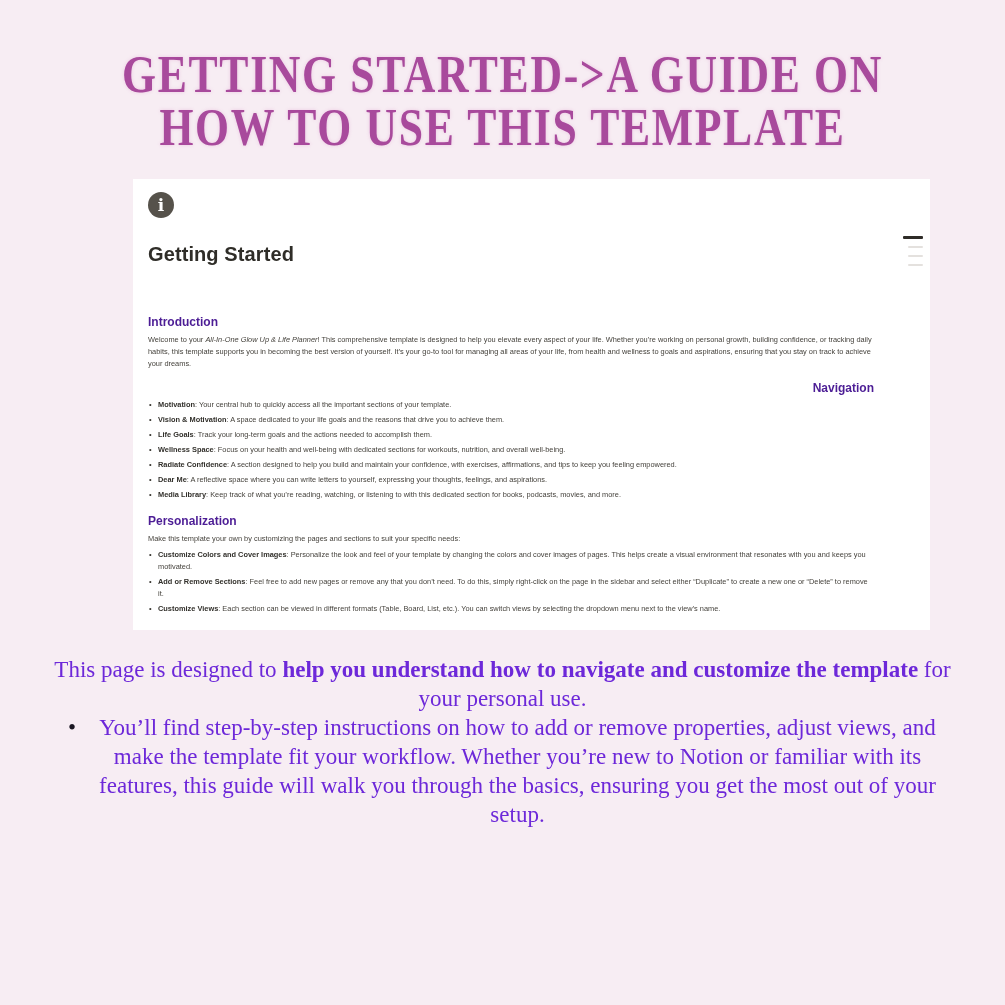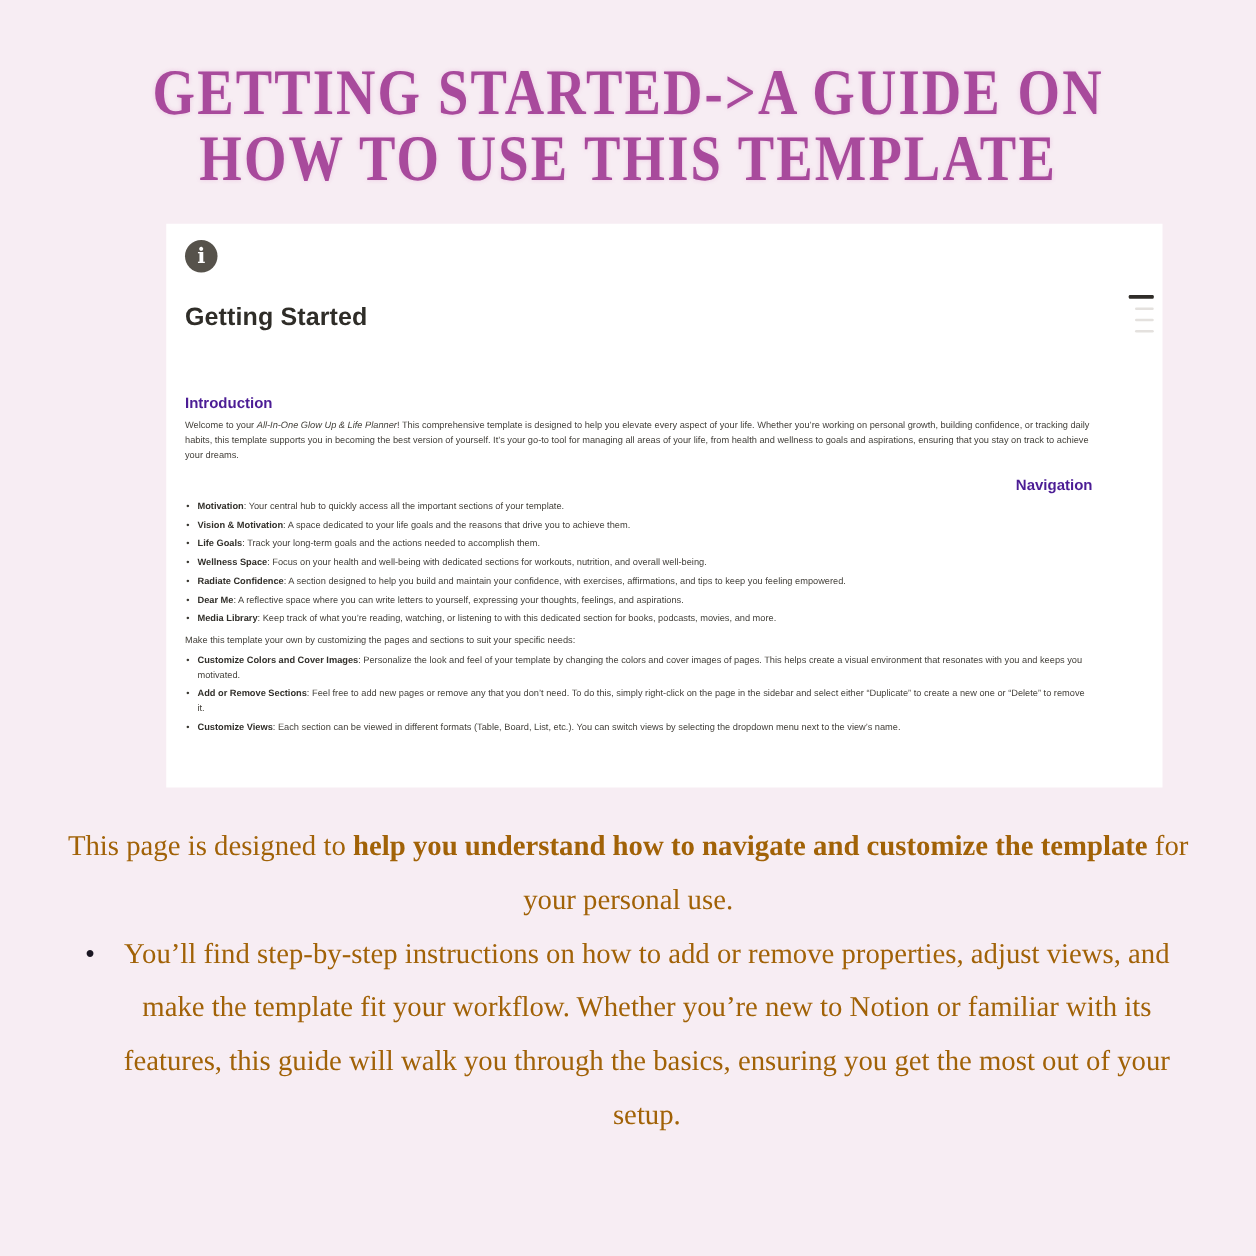--- a/index.html
+++ b/index.html
@@ -66,22 +66,22 @@
   .toc{
     position:absolute;top:57px;right:7px;width:22px;
     display:flex;flex-direction:column;align-items:flex-end;gap:7px;
   }
   .toc i{display:block;height:2px;border-radius:1px;background:#e4e1de;width:15px;}
   .toc i.l1{background:#2f2c28;width:20px;height:3px;}
   
   .footer{
     position:absolute;top:655px;left:50px;width:905px;
     font-family:"Liberation Serif",serif;
-    font-size:23px;line-height:43px;
-    color:#a16207;
+    font-size:23px;line-height:29px;
+    color:#6d28d9;
     text-align:center;
   }
   .footer p{margin:0;}
   .f-list{list-style:none;margin:0;padding:0 0 0 30px;}
   .f-list li{position:relative;}
   .f-list li::before{
     content:"\2022";
     position:absolute;left:-12px;top:0;
     font-size:23px;color:#1b1722;
   }
@@ -118,20 +118,21 @@
       <ul class="n-list">
         <li class="nb"><b>Motivation</b><span>: Your central hub to quickly access all the important sections of your template.</span></li>
         <li class="nb"><b>Vision &amp; Motivation</b><span>: A space dedicated to your life goals and the reasons that drive you to achieve them.</span></li>
         <li class="nb"><b>Life Goals</b><span>: Track your long-term goals and the actions needed to accomplish them.</span></li>
         <li class="nb"><b>Wellness Space</b><span>: Focus on your health and well-being with dedicated sections for workouts, nutrition, and overall well-being.</span></li>
         <li class="nb"><b>Radiate Confidence</b><span>: A section designed to help you build and maintain your confidence, with exercises, affirmations, and tips to keep you feeling empowered.</span></li>
         <li class="nb"><b>Dear Me</b><span>: A reflective space where you can write letters to yourself, expressing your thoughts, feelings, and aspirations.</span></li>
         <li class="nb"><b>Media Library</b><span>: Keep track of what you’re reading, watching, or listening to with this dedicated section for books, podcasts, movies, and more.</span></li>
       </ul>
 
+      <h3 class="sec-heading pers">Personalization</h3>
       <p class="n-text">Make this template your own by customizing the pages and sections to suit your specific needs:</p>
       <ul class="n-list">
         <li class="nb"><b>Customize Colors and Cover Images</b><span>: Personalize the look and feel of your template by changing the colors and cover images of pages. This helps create a visual environment that resonates with you and keeps you motivated.</span></li>
         <li class="nb"><b>Add or Remove Sections</b><span>: Feel free to add new pages or remove any that you don’t need. To do this, simply right-click on the page in the sidebar and select either “Duplicate” to create a new one or “Delete” to remove it.</span></li>
         <li class="nb"><b>Customize Views</b><span>: Each section can be viewed in different formats (Table, Board, List, etc.). You can switch views by selecting the dropdown menu next to the view’s name.</span></li>
 
       </ul>
 
     </div>
   </div>

